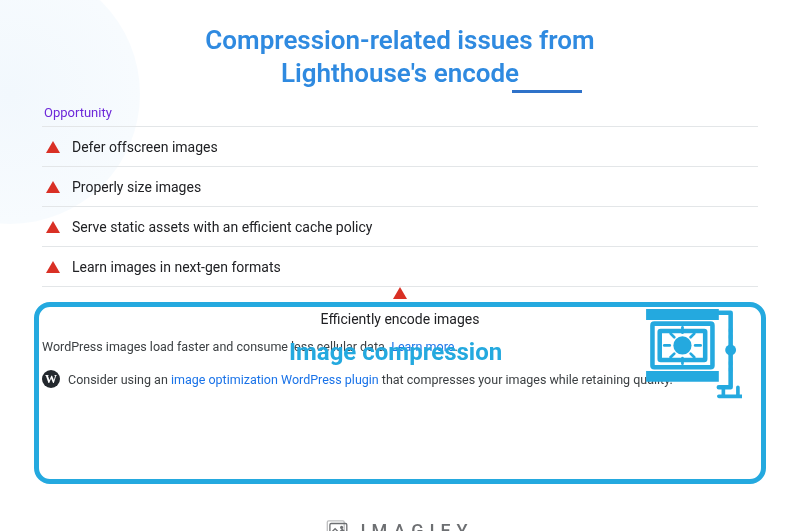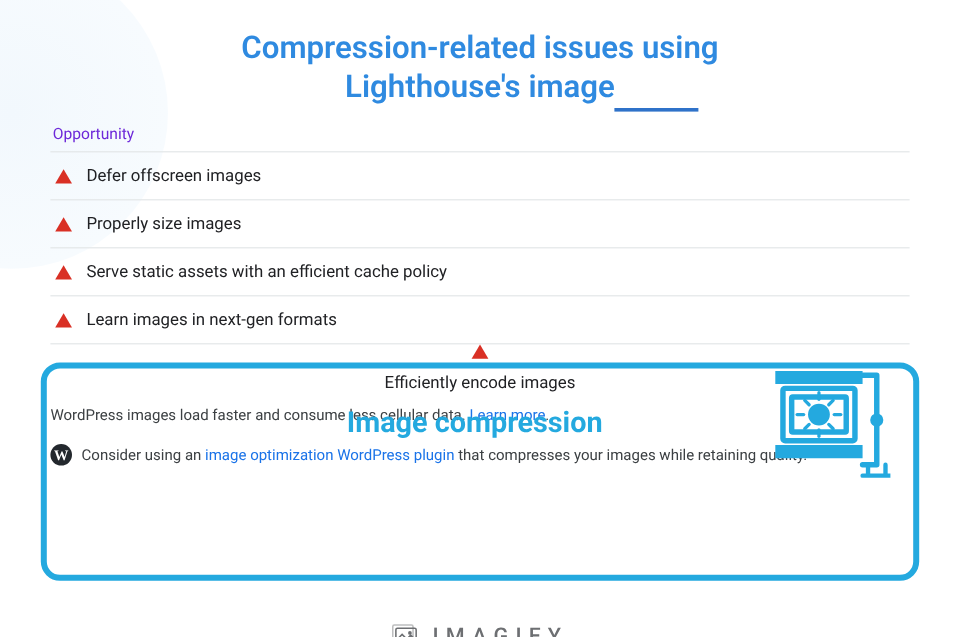--- a/index.html
+++ b/index.html
@@ -27,22 +27,22 @@
   .footer-logo svg { width: 26px; height: 22px; }
   .row-5 .opp-text { flex: 0 0 auto; }
 </style>
 </head>
 <body>
 
 <div class="page">
   <div class="bg-circle"></div>
 
   <h1 class="heading">
-    <span>Compression-related issues using</span><br>
-    <span>Lighthouse's image</span>
+    <span>Compression-related issues from</span><br>
+    <span>Lighthouse's encode</span>
     <span class="heading-underline"></span>
   </h1>
 
   <div class="panel">
     <div class="section-label">Opportunity</div>
     <ul class="opps">
       <li class="opp">
         <span class="tri"></span>
         <span class="opp-text">Defer offscreen images</span>
       </li>

